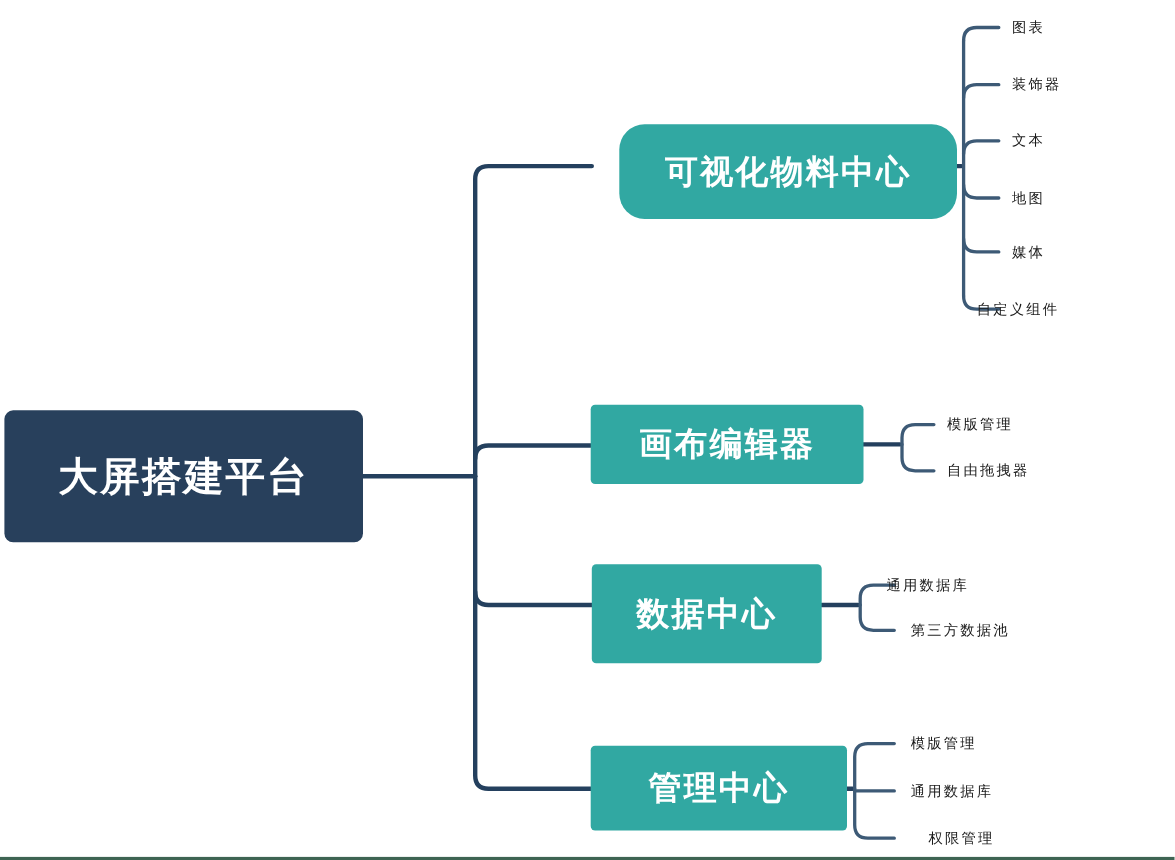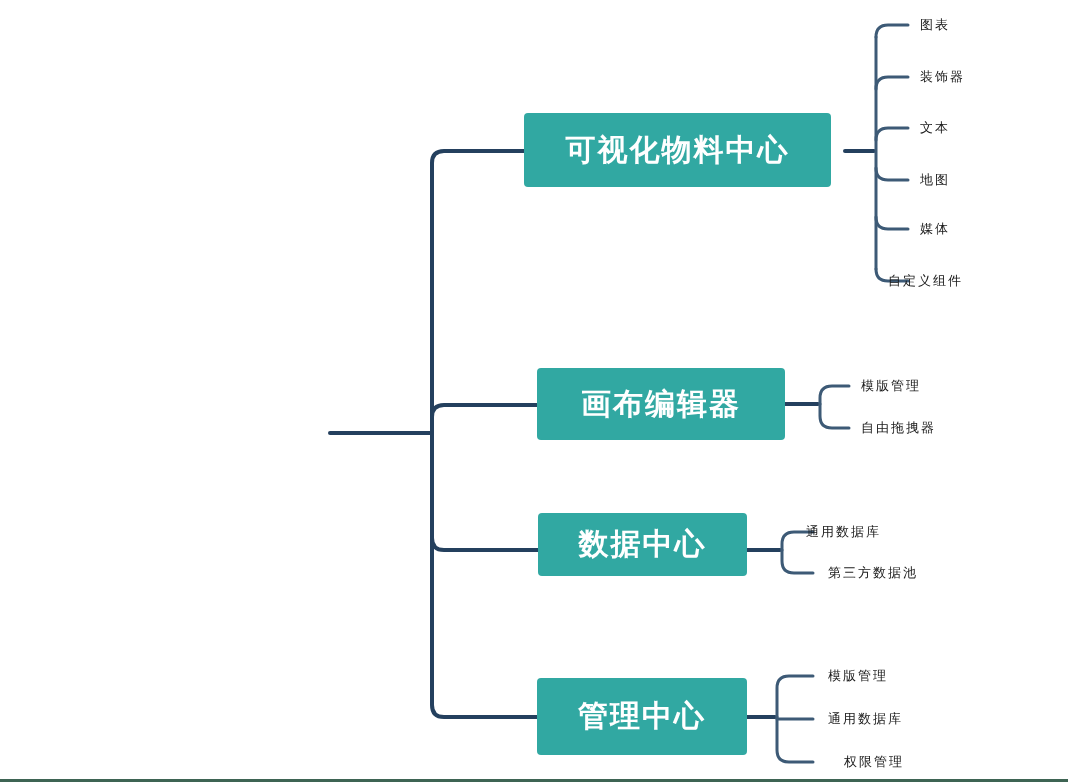--- a/index.html
+++ b/index.html
@@ -95,31 +95,34 @@
       <path class="s" d="M 782 550 V 544 Q 782 532 794 532 H 813"></path>
       <path class="s" d="M 782 550 V 561 Q 782 573 794 573 H 813"></path>
     </g>
     <g>
       <path class="s" d="M 777 717 V 688 Q 777 676 789 676 H 813"></path>
       <path class="s" d="M 777 719 H 813"></path>
       <path class="s" d="M 777 717 V 750 Q 777 762 789 762 H 813"></path>
     </g>
   </svg>
 
+  <div class="node root" style="left:4px; top:373px; width:326px; height:120px;">
+    <span>大屏搭建平台</span>
+  </div>
 
-  <div class="node branch" style="left:524px; top:113px; width:307px; height:74px;">
+  <div class="node branch" style="left:563px; top:113px; width:307px; height:86px;border-radius:23px;">
     <span>可视化物料中心</span>
   </div>
   <div class="node branch" style="left:537px; top:368px; width:248px; height:72px;">
     <span>画布编辑器</span>
   </div>
-  <div class="node branch" style="left:538px; top:513px; width:209px; height:63px;">
+  <div class="node branch" style="left:538px; top:513px; width:209px; height:90px;">
     <span>数据中心</span>
   </div>
-  <div class="node branch" style="left:537px; top:678px; width:210px; height:77px;">
+  <div class="node branch" style="left:537px; top:678px; width:233px; height:77px;">
     <span>管理中心</span>
   </div>
 
   <div class="leaf" style="left:920px; top:25px;">图表</div>
   <div class="leaf" style="left:920px; top:77px;">装饰器</div>
   <div class="leaf" style="left:920px; top:128px;">文本</div>
   <div class="leaf" style="left:920px; top:180px;">地图</div>
   <div class="leaf" style="left:920px; top:229px;">媒体</div>
   <div class="leaf" style="left:888px; top:281px;text-align:right;">自定义组件</div>
 

